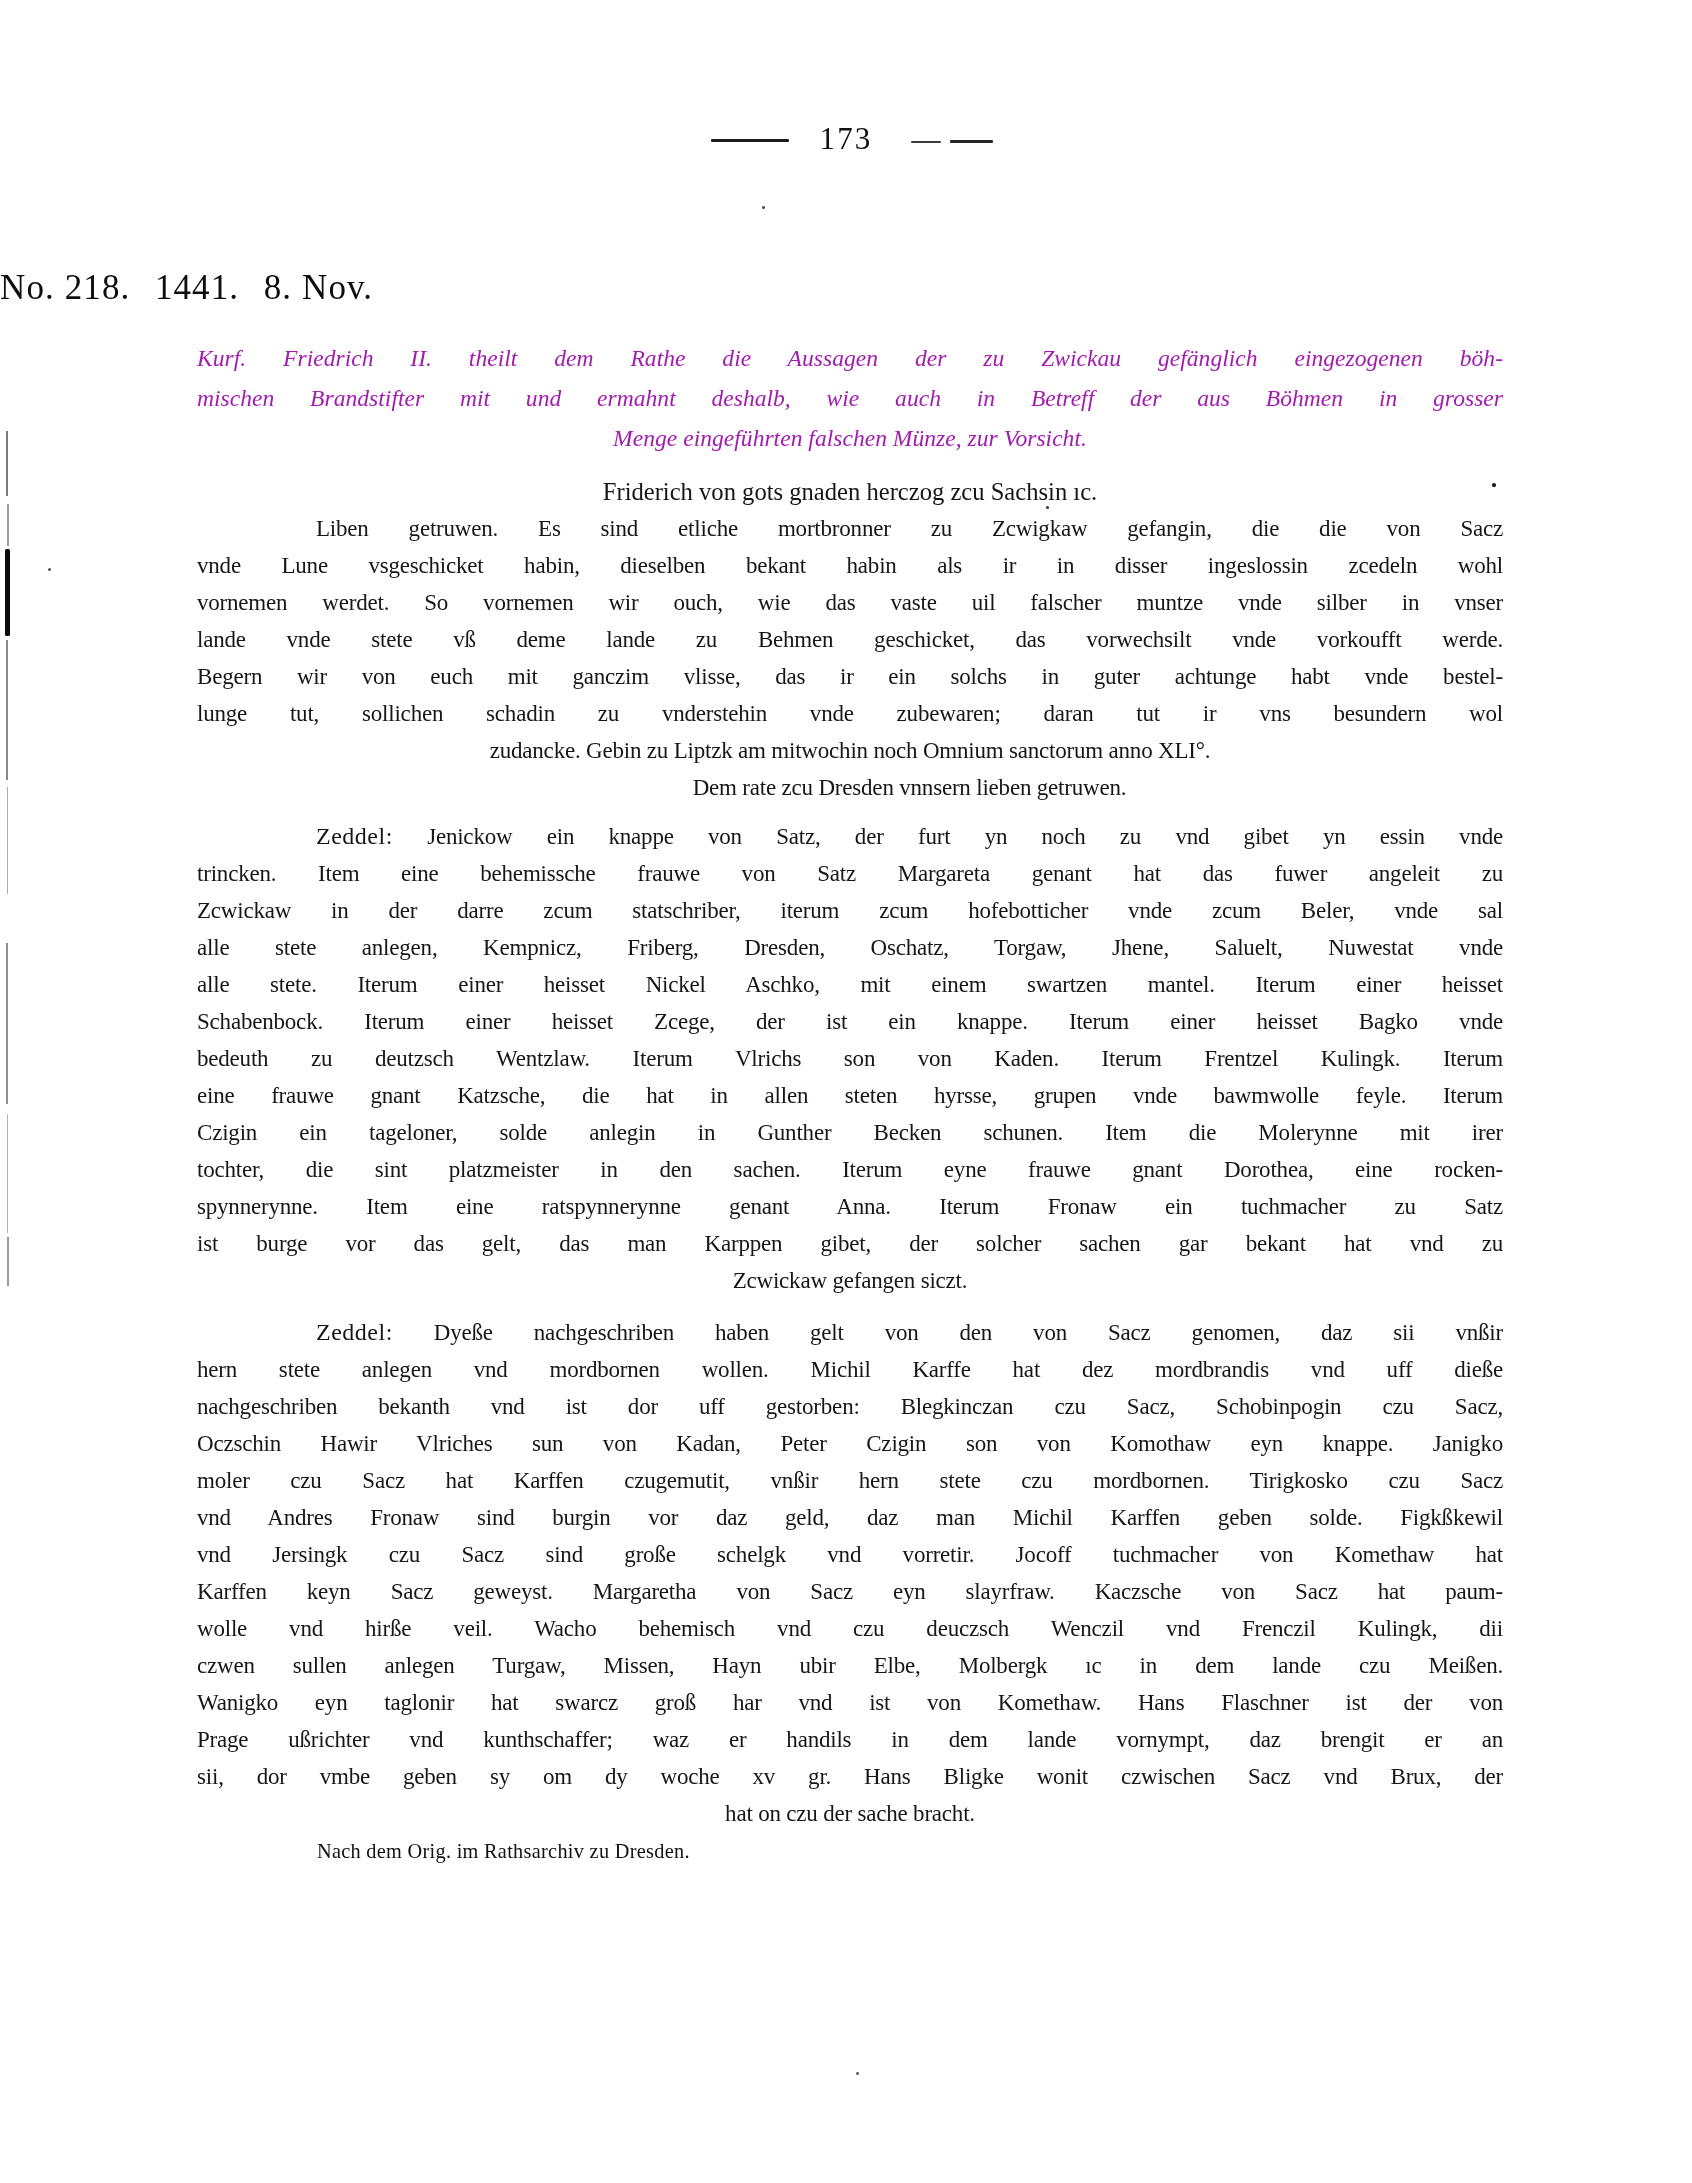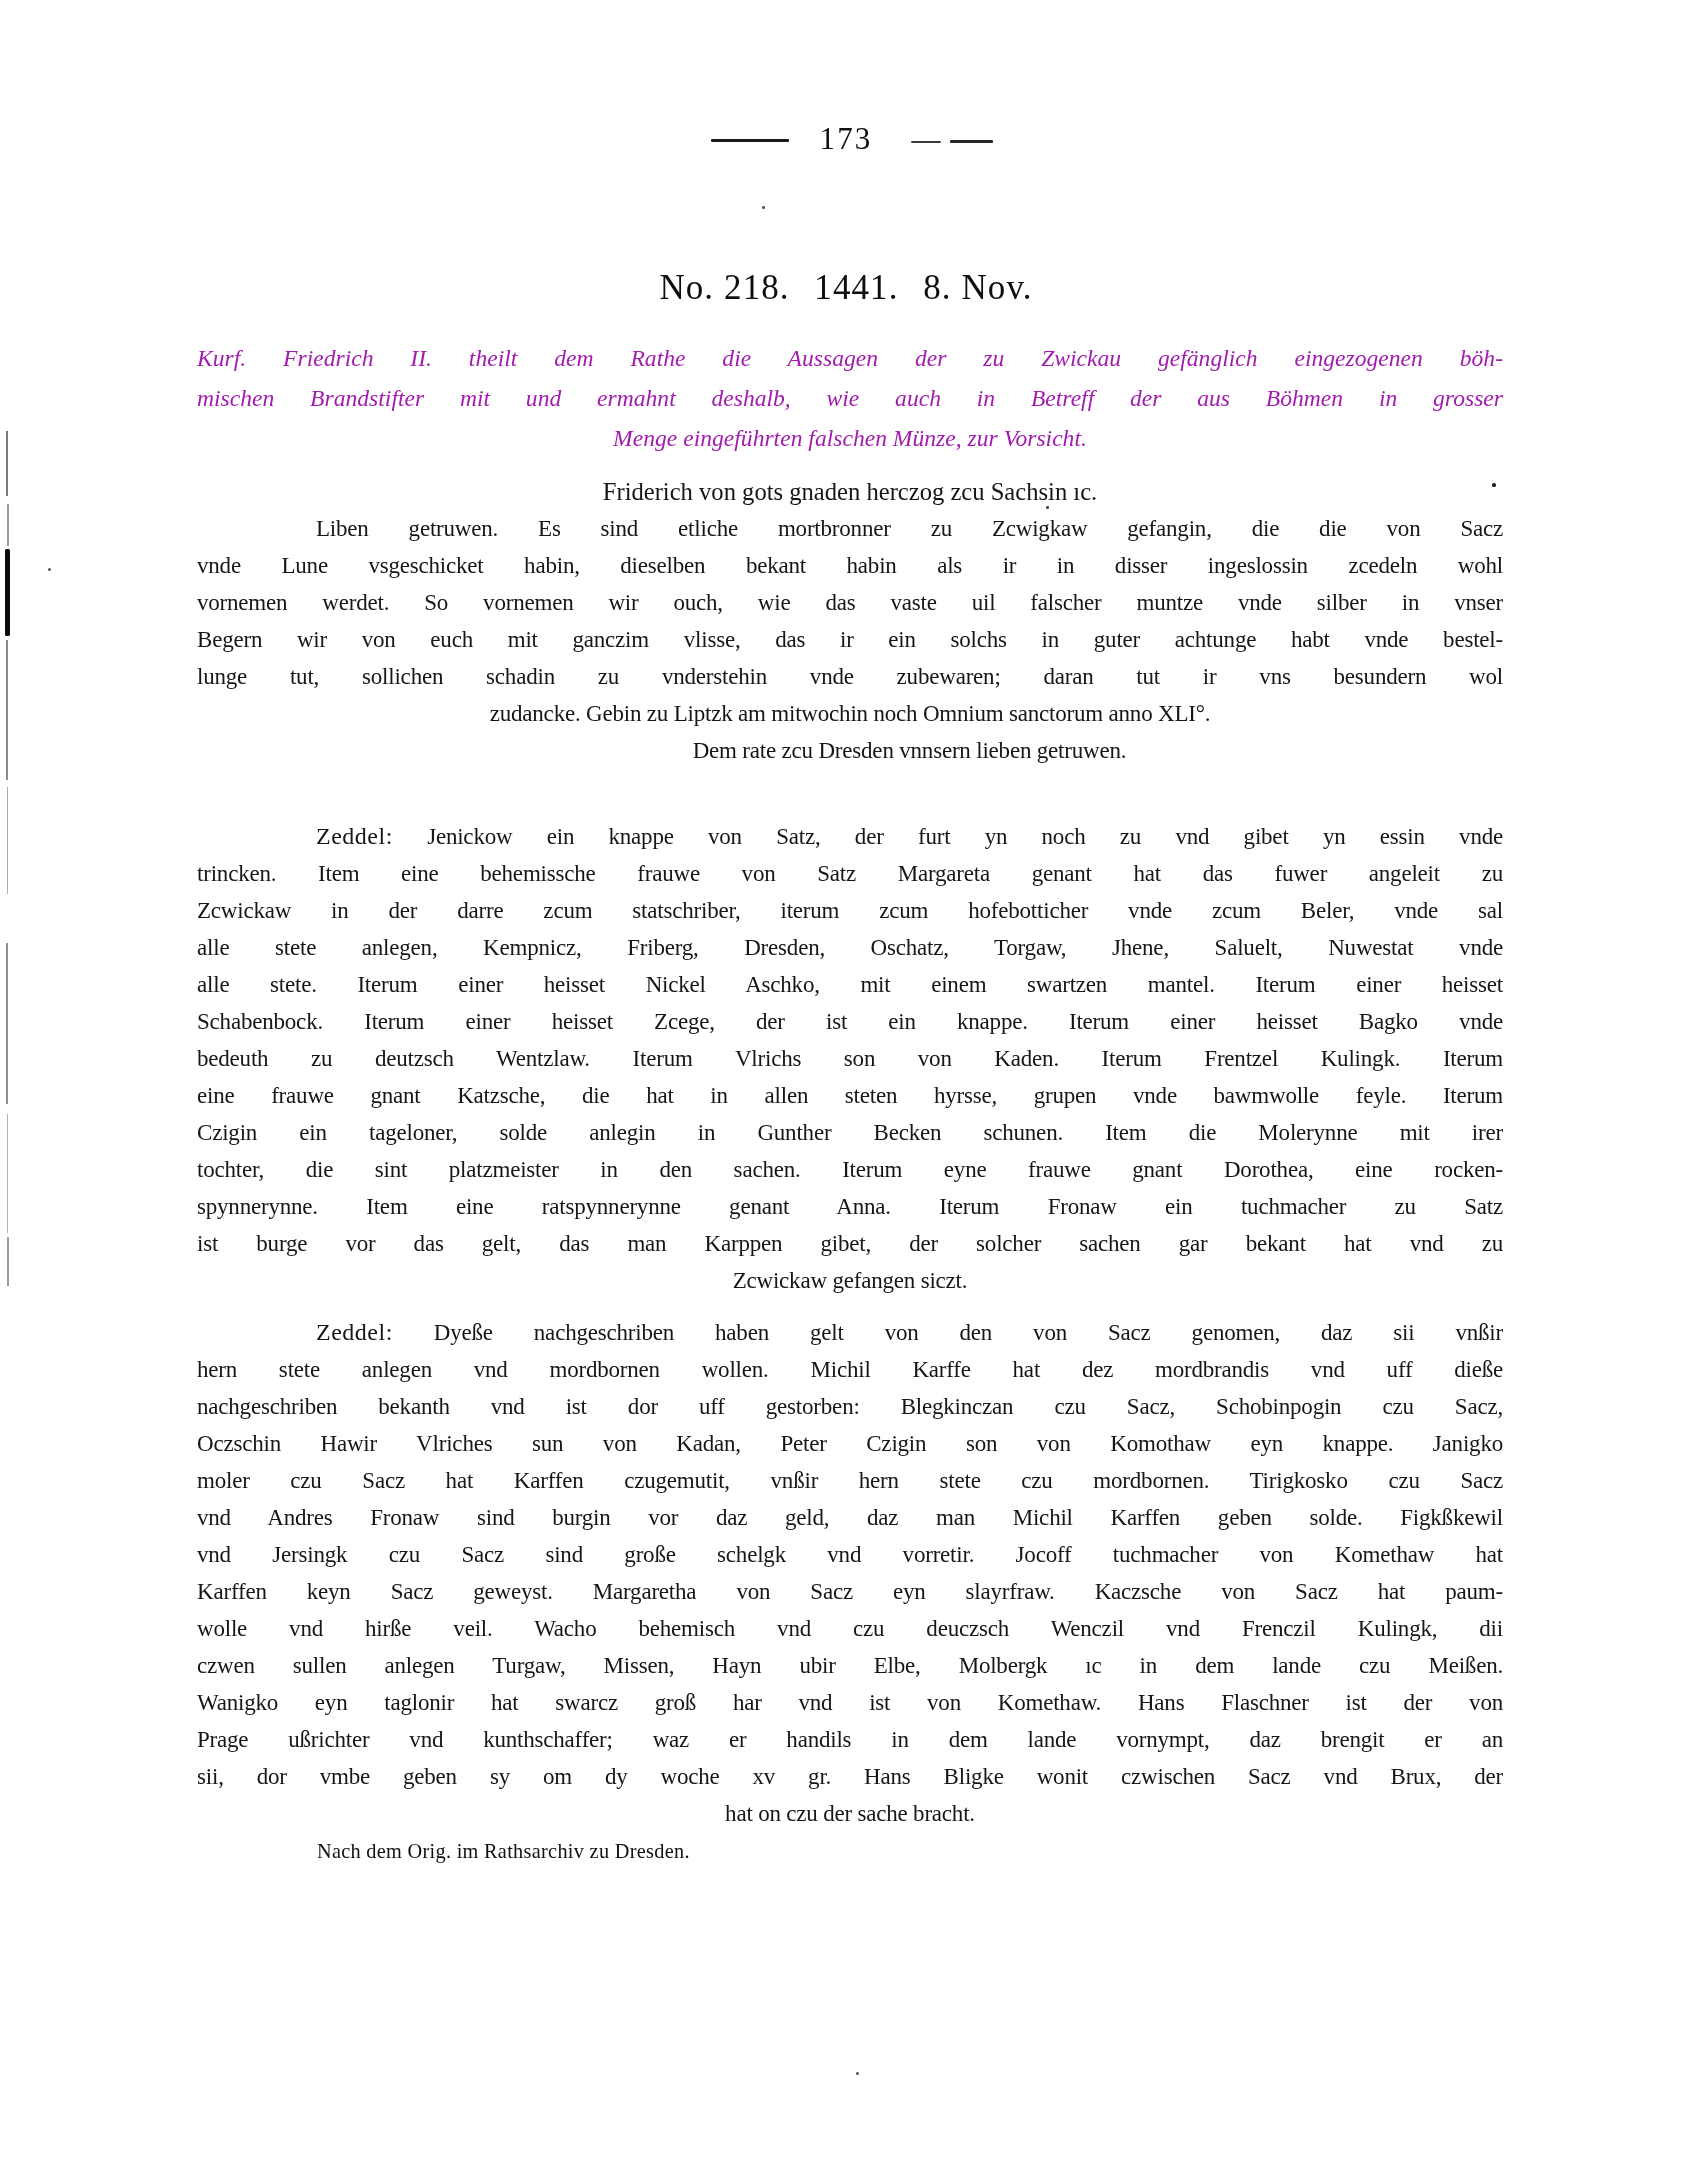--- a/index.html
+++ b/index.html
@@ -19,21 +19,21 @@
     text-align:center;font-size:31px;letter-spacing:2.1px;color:#111;
   }
   .rule{position:absolute;background:#1a1a1a;border-radius:1.1px;}
   .rule-left{left:711px;top:139px;width:78px;height:3.2px;}
   .rule-r1{left:911px;top:141px;width:30px;height:2.1px;background:#3a3a3a;}
   .rule-r2{left:950px;top:140px;width:43px;height:2.7px;background:#262626;}
 
   
   .heading{
     position:absolute;top:268px;left:0;width:100%;
-    text-align:center;font-size:35px;font-weight:normal;color:#0e0e0e;
+    font-size:35px;font-weight:normal;color:#0e0e0e;
     letter-spacing:1.1px;margin:0;
   }
   .heading span{display:inline-block;}
   .heading .gap{margin-right:24.6px;}
 
   
   .summary{top:338px;font-size:23.6px;font-style:italic;line-height:40px;color:#a21caf;}
   .salutation{top:473px;text-align:center;font-size:24.6px;line-height:37px;}
 
   .para{line-height:37px;font-size:23px;letter-spacing:-0.2px;}
@@ -87,20 +87,21 @@
     <div class="jl">mischen Brandstifter mit und ermahnt deshalb, wie auch in Betreff der aus Böhmen in grosser</div>
     <div class="ctr">Menge eingeführten falschen Münze, zur Vorsicht.</div>
   </div>
 
   <div class="col salutation">Friderich von gots gnaden herczog zcu Sachsin ıc.</div>
 
   <div class="col para p1">
     <div class="jl ind">Liben getruwen.  Es sind etliche mortbronner zu Zcwigkaw gefangin, die die von Sacz</div>
     <div class="jl">vnde Lune vsgeschicket habin, dieselben bekant habin als ir in disser ingeslossin zcedeln wohl</div>
     <div class="jl">vornemen werdet. So vornemen wir ouch, wie das vaste uil falscher muntze vnde silber in vnser</div>
+    <div class="jl">lande vnde stete vß deme lande zu Behmen geschicket, das vorwechsilt vnde vorkoufft werde.</div>
     <div class="jl">Begern wir von euch mit ganczim vlisse, das ir ein solchs in guter achtunge habt vnde bestel-</div>
     <div class="jl">lunge tut, sollichen schadin zu vnderstehin vnde zubewaren; daran tut ir vns besundern wol</div>
     <div class="ll">zudancke.  Gebin zu Liptzk am mitwochin noch Omnium sanctorum anno XLI°.</div>
     <div class="ll ind">Dem rate zcu Dresden vnnsern lieben getruwen.</div>
   </div>
 
   <div class="col para p2">
     <div class="jl ind"><span class="zlabel">Zeddel:</span> <span>Jenickow ein knappe von Satz, der furt yn noch zu vnd gibet yn essin vnde</span></div>
     <div class="jl">trincken.  Item eine behemissche frauwe von Satz Margareta genant hat das fuwer angeleit zu</div>
     <div class="jl">Zcwickaw in der darre zcum statschriber, iterum zcum hofebotticher vnde zcum Beler, vnde sal</div>

